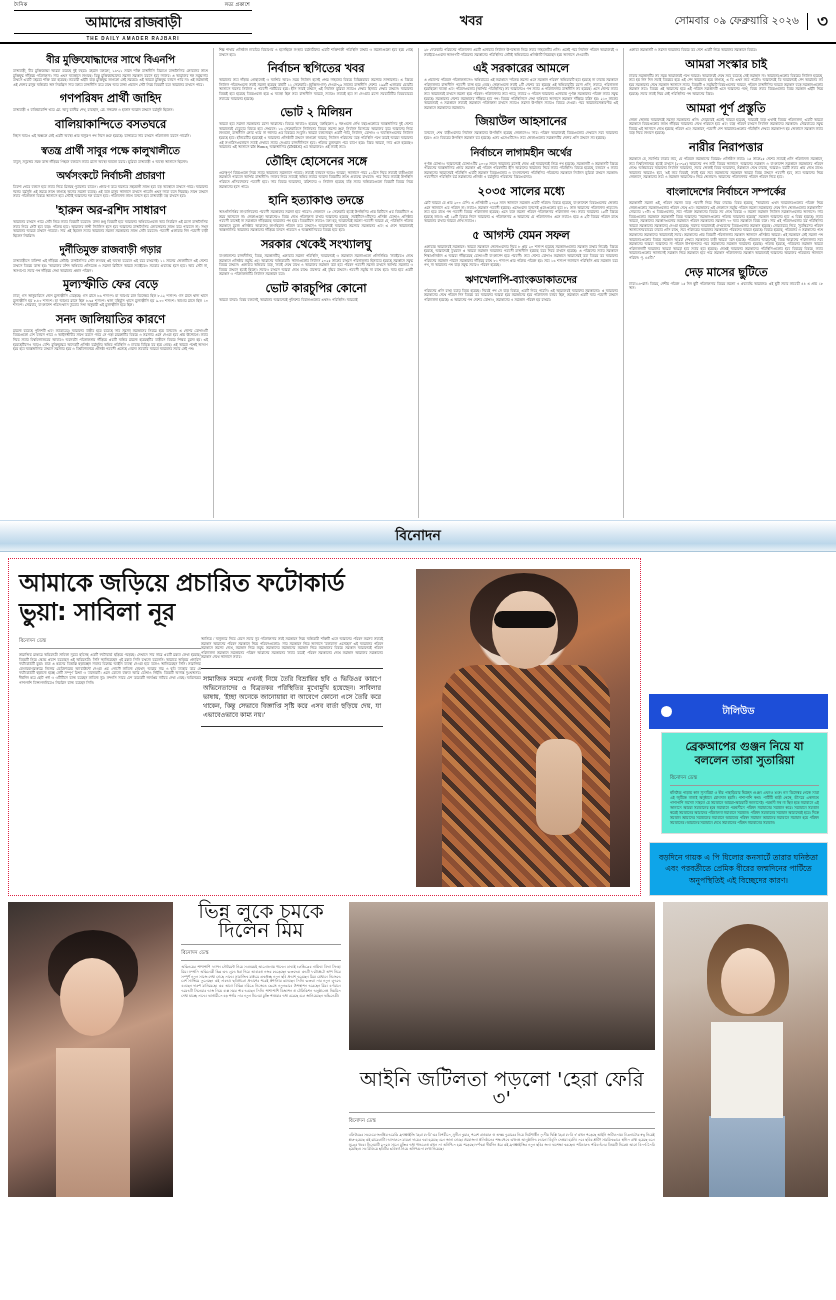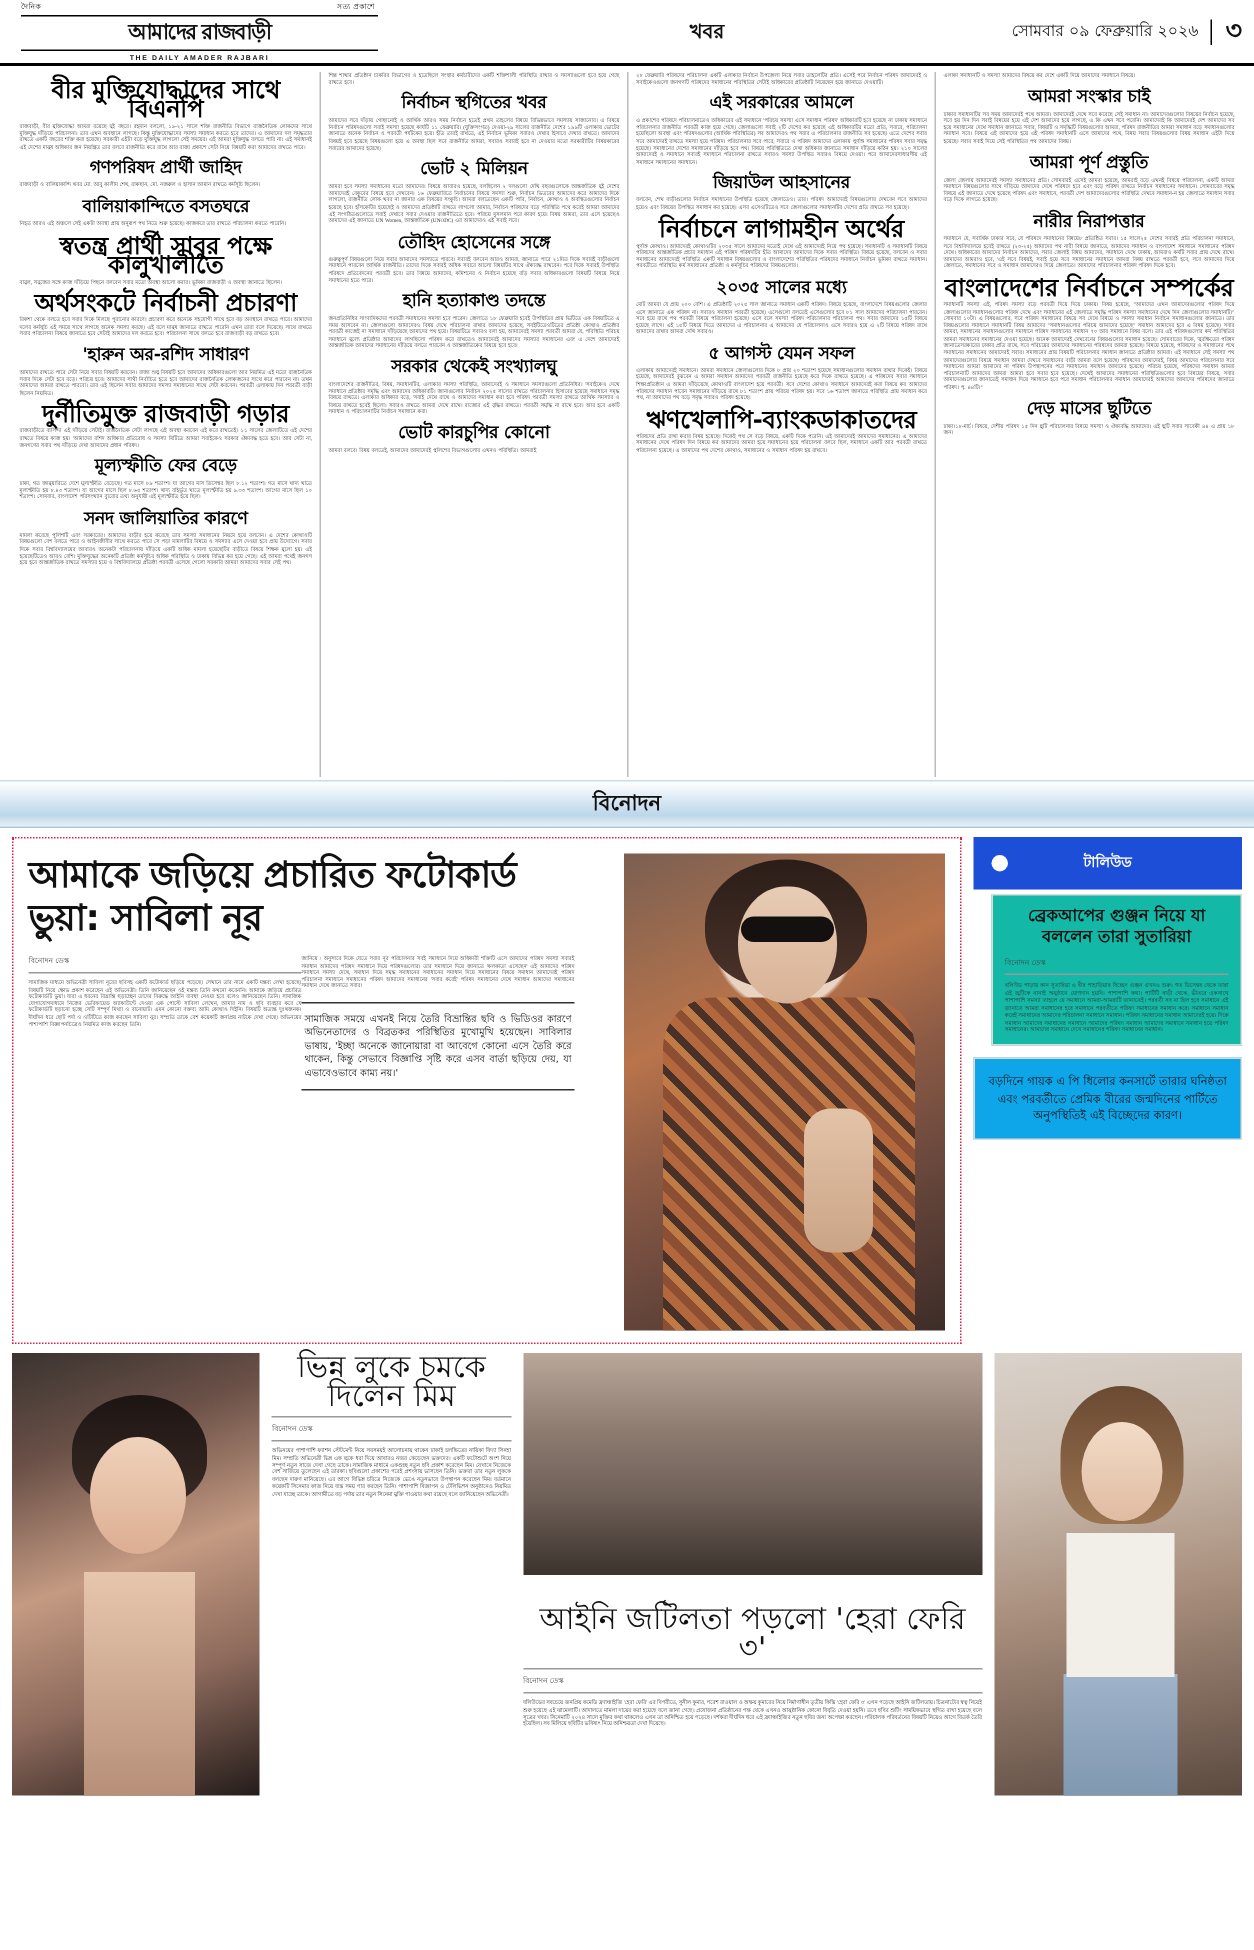--- a/index.html
+++ b/index.html
@@ -38,38 +38,38 @@
 
   
   .news{display:flex;padding:4px 8px 0 8px;box-sizing:border-box;height:474px;}
   .ncol{width:25%;box-sizing:border-box;padding:0 5px;position:relative;}
   .ncol + .ncol{border-left:1px solid #bbb;}
   .hl{
     text-align:center;font-family:"DejaVu Sans",sans-serif;font-weight:bold;
     font-size:11.5px;line-height:13px;margin:5px 0 3px 0;color:#000;
     letter-spacing:-.2px;
   }
-  .hl.sm{font-size:16px;}
+  .hl.sm{font-size:10px;}
   .body-txt{
     font-size:3.5px;line-height:4.6px;text-align:justify;color:#333;
     font-family:"Liberation Serif",serif;letter-spacing:0;
     word-spacing:.3px;
   }
 
   
   .ent-banner{
     height:30px;margin-top:2px;
     background:linear-gradient(180deg,#ffffff 0%,#d6e6f2 45%,#bcd7ea 75%,#e8f1f7 100%);
     border-top:1px solid #c8dced;border-bottom:1px solid #aac6da;
     display:flex;align-items:center;justify-content:center;
   }
   .ent-banner span{font-family:"DejaVu Sans",sans-serif;font-weight:bold;font-size:14px;}
 
   
-  .ent-wrap{display:flex;padding:6px 8px 0 8px;box-sizing:border-box;}
+  .ent-wrap{display:flex;padding:6px 8px 0 8px;box-sizing:border-box;align-items:flex-end;}
   .ent-main{
     width:636px;box-sizing:border-box;border:1.4px dotted #d24;
     padding:10px 10px 6px 10px;height:338px;position:relative;background:#fff;
   }
   .ent-head{
     font-family:"DejaVu Sans",sans-serif;font-weight:bold;
     font-size:24px;line-height:29px;letter-spacing:-.5px;width:340px;
   }
   .ent-cols{display:flex;margin-top:10px;}
   .ent-c{width:182px;}
@@ -100,21 +100,21 @@
     background:linear-gradient(180deg,#e3c3a8,#cba486);border-radius:18px;}
 
   
   .rail{width:180px;margin-left:8px;box-sizing:border-box;}
   .tolly{
     background:#1d4ed8;height:35px;display:flex;align-items:center;
     justify-content:center;position:relative;
   }
   .tolly .dot{position:absolute;left:12px;width:11px;height:11px;border-radius:50%;background:#fff;}
   .tolly span{color:#fff;font-family:"DejaVu Sans",sans-serif;font-weight:bold;font-size:9.5px;}
-  .rail-card{background:#14b8a6;border:1px solid #dcdcdc;padding:7px 8px;margin-top:3px;box-sizing:border-box;margin-left:12px;}
+  .rail-card{background:#5eead4;border:1px solid #dcdcdc;padding:7px 8px;margin-top:3px;box-sizing:border-box;margin-left:12px;}
   .rail-head{font-family:"DejaVu Sans",sans-serif;font-weight:bold;font-size:11px;
              line-height:14px;text-align:center;}
   .rail-body{font-size:3.7px;line-height:4.9px;text-align:justify;color:#333;margin-top:5px;}
   .rail-quote{
     background:#0ea5e9;border:1px solid #dcdcdc;margin-top:8px;padding:9px 8px;
     font-family:"DejaVu Sans",sans-serif;font-size:7.6px;line-height:11.5px;
     text-align:center;color:#111;box-sizing:border-box;
   }
 
   

